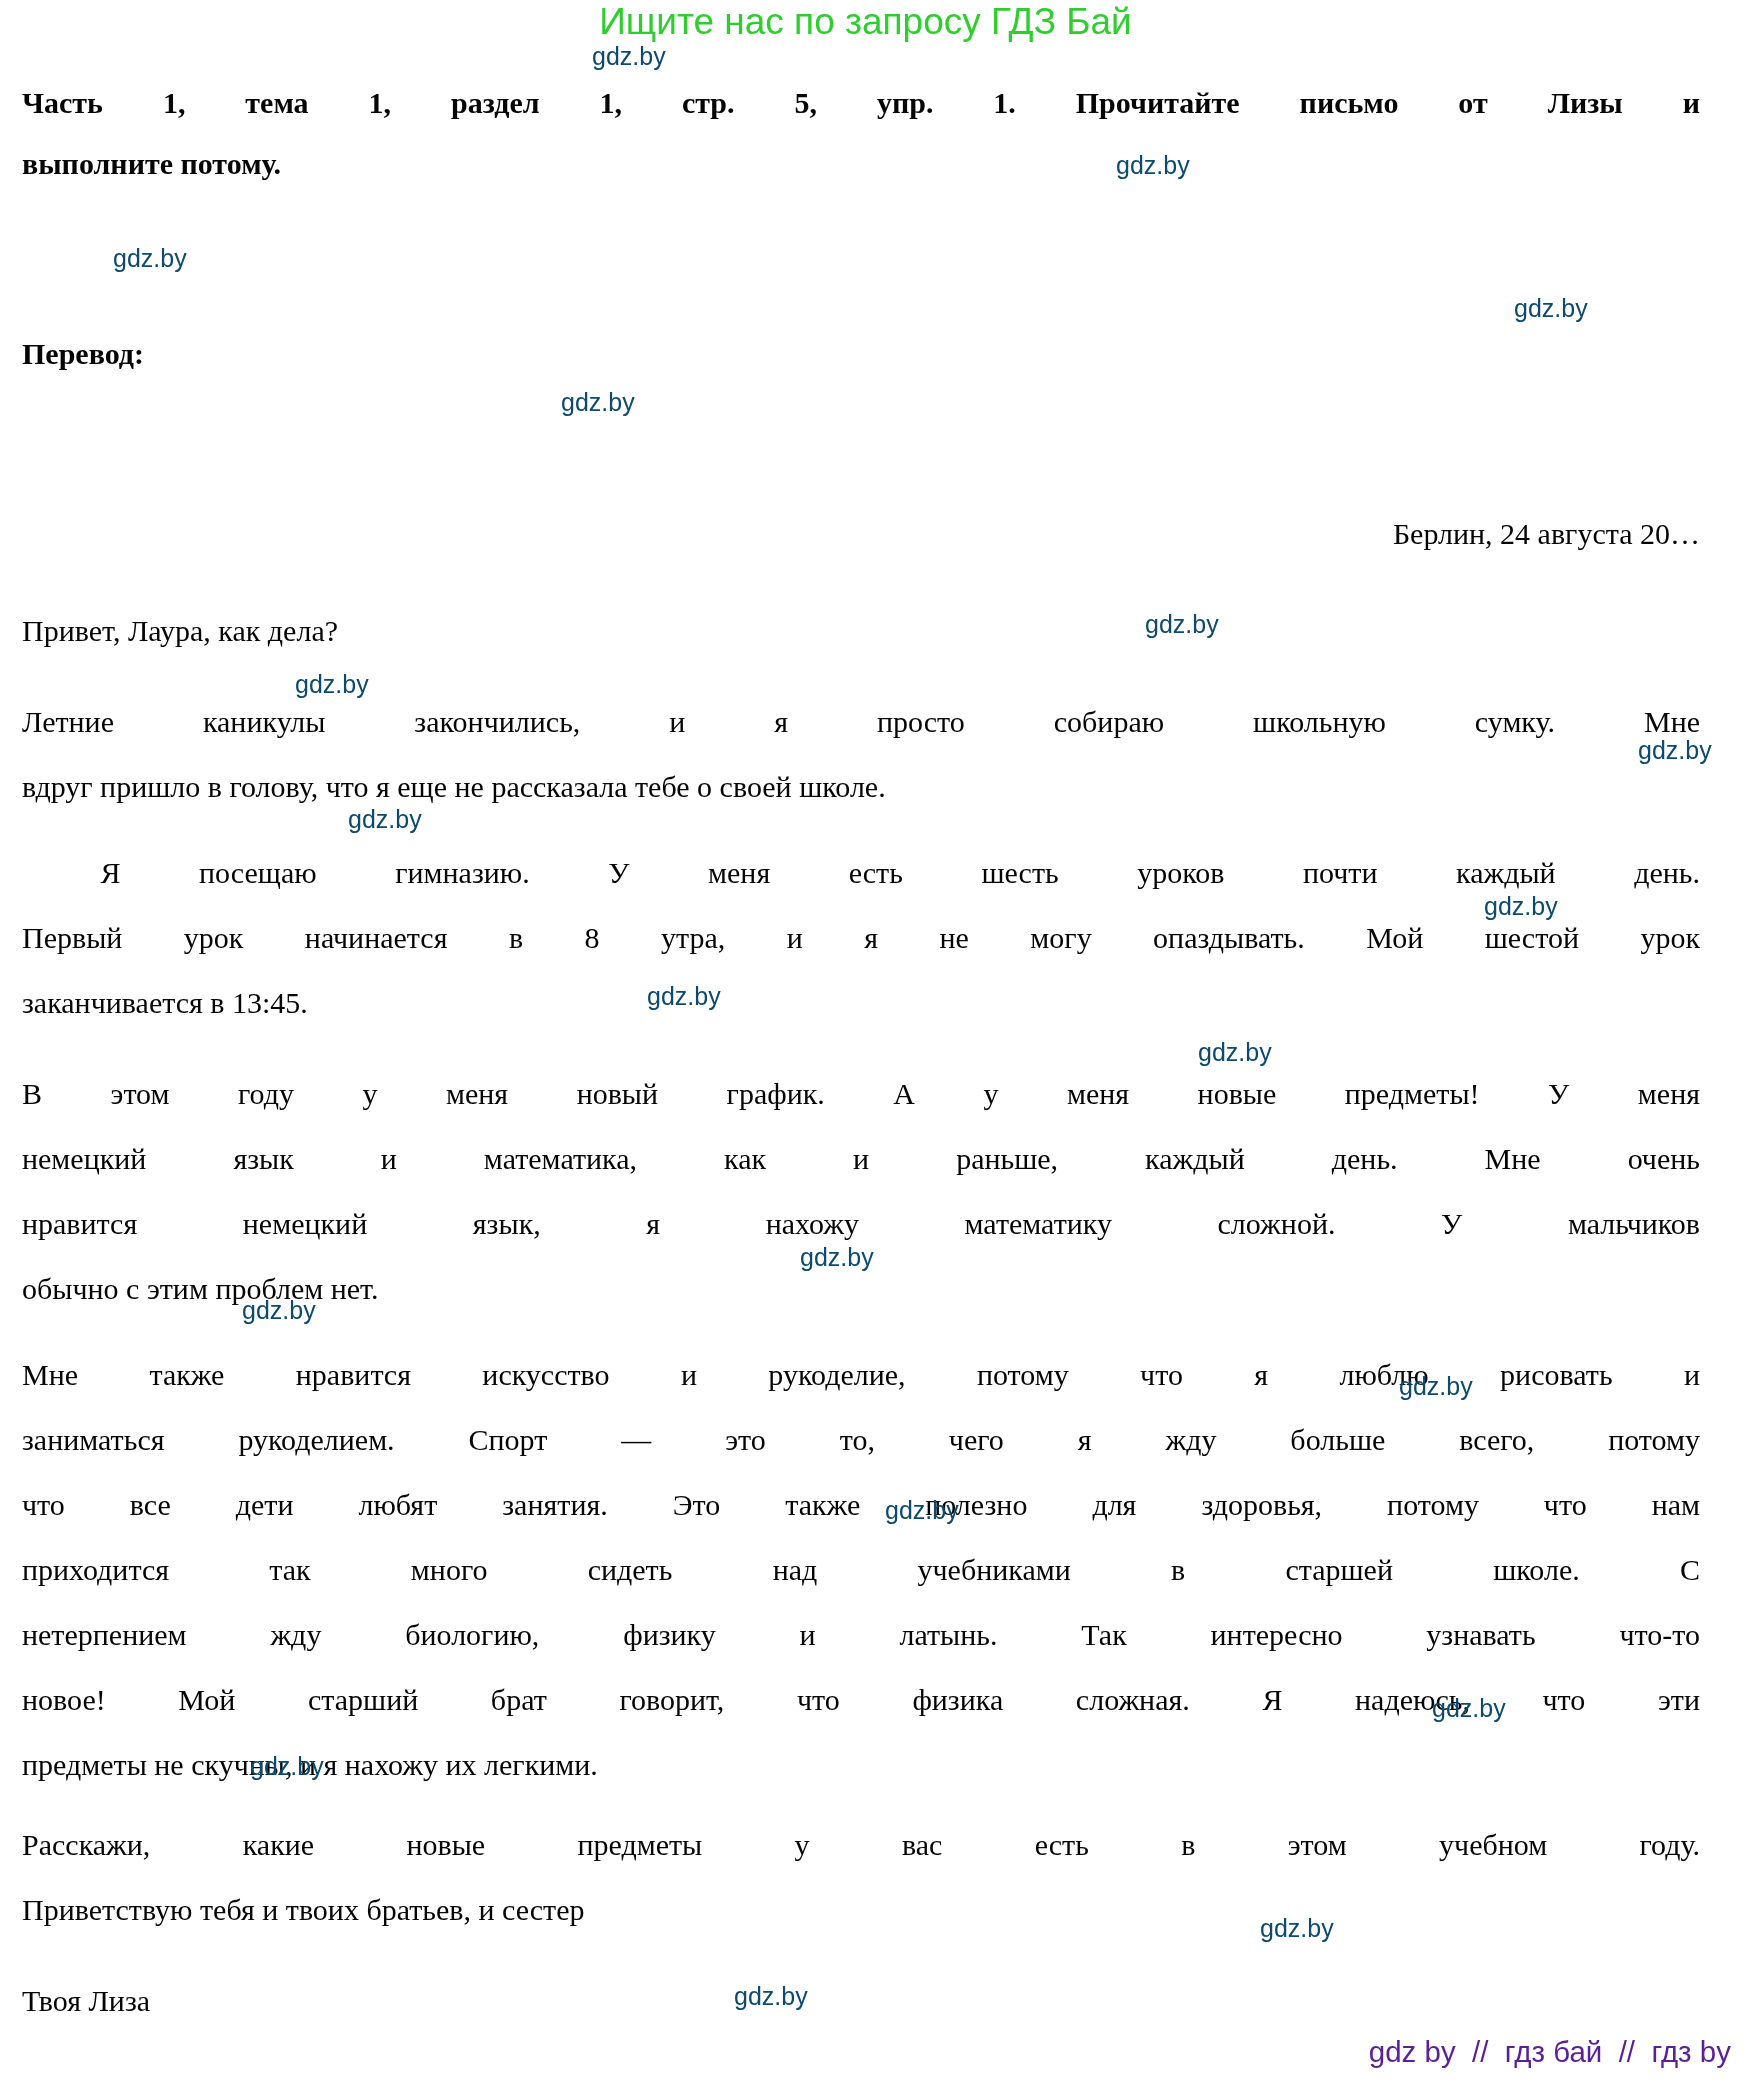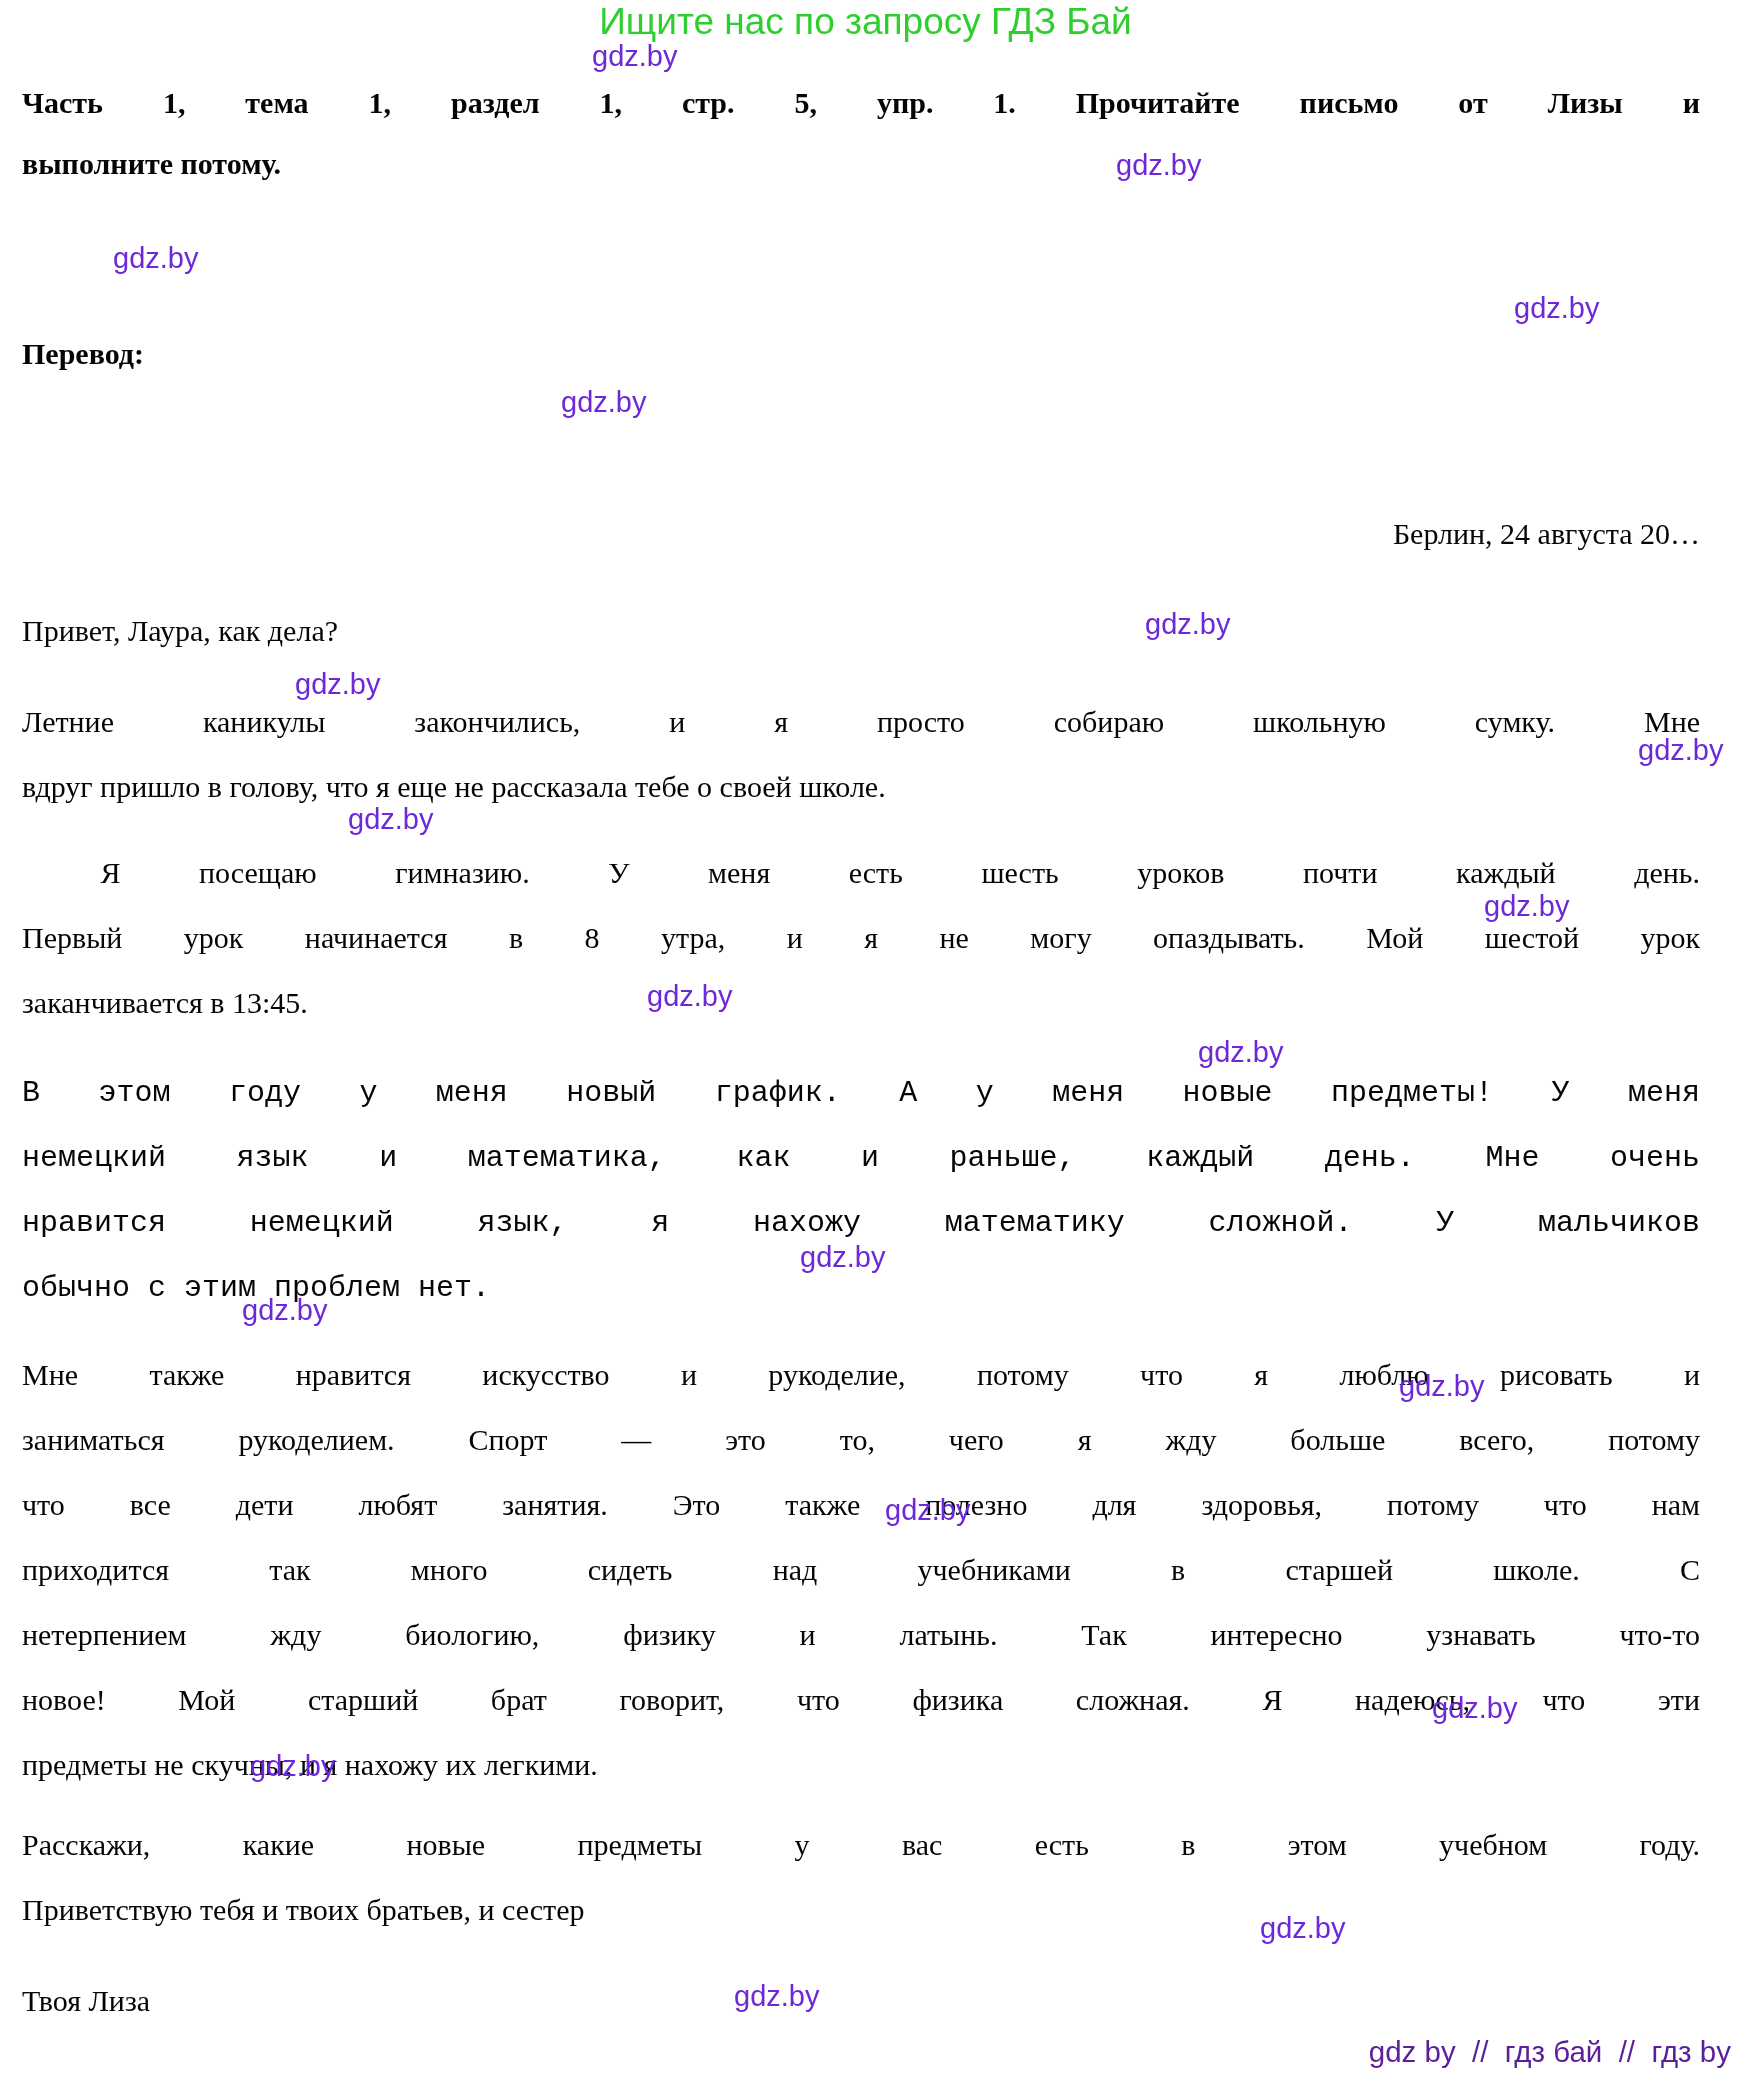--- a/index.html
+++ b/index.html
@@ -17,39 +17,39 @@
     top: 1.7px; left: 0; right: 0;
     text-align: center;
     font-family: "Liberation Sans", sans-serif;
     font-size: 37px;
     line-height: 40px;
     white-space: nowrap;
   }
   .wm {
     position: absolute;
     font-family: "Liberation Sans", sans-serif;
-    font-size: 29px;
+    font-size: 25px;
     line-height: 26px;
-    color: #6d28d9;
+    color: #0c4a6e;
     white-space: nowrap;
   }
   .block {
     position: absolute;
     left: 22px;
     right: 31px;
     font-size: 30px;
     line-height: 65px;
   }
   .heading { top: 72px; font-weight: bold; line-height: 61px; }
   .translation { top: 321px; font-weight: bold; }
   .date { top: 501px; text-align: right; }
   .greeting { top: 598px; }
   .p1 { top: 689px; }
   .p2 { top: 840px; }
-  .p3 { top: 1061px; font-family: Liberation Mono, monospace; }
+  .p3 { top: 1061px; }
   .p4 { top: 1342px; }
   .p5 { top: 1812px; }
   .signature { top: 1968px; }
   .footer {
     position: absolute;
     top: 2034px; left: 0; right: 0;
     text-align: center;
     font-family: "Liberation Sans", sans-serif;
     font-size: 29.5px;
     line-height: 35px;

